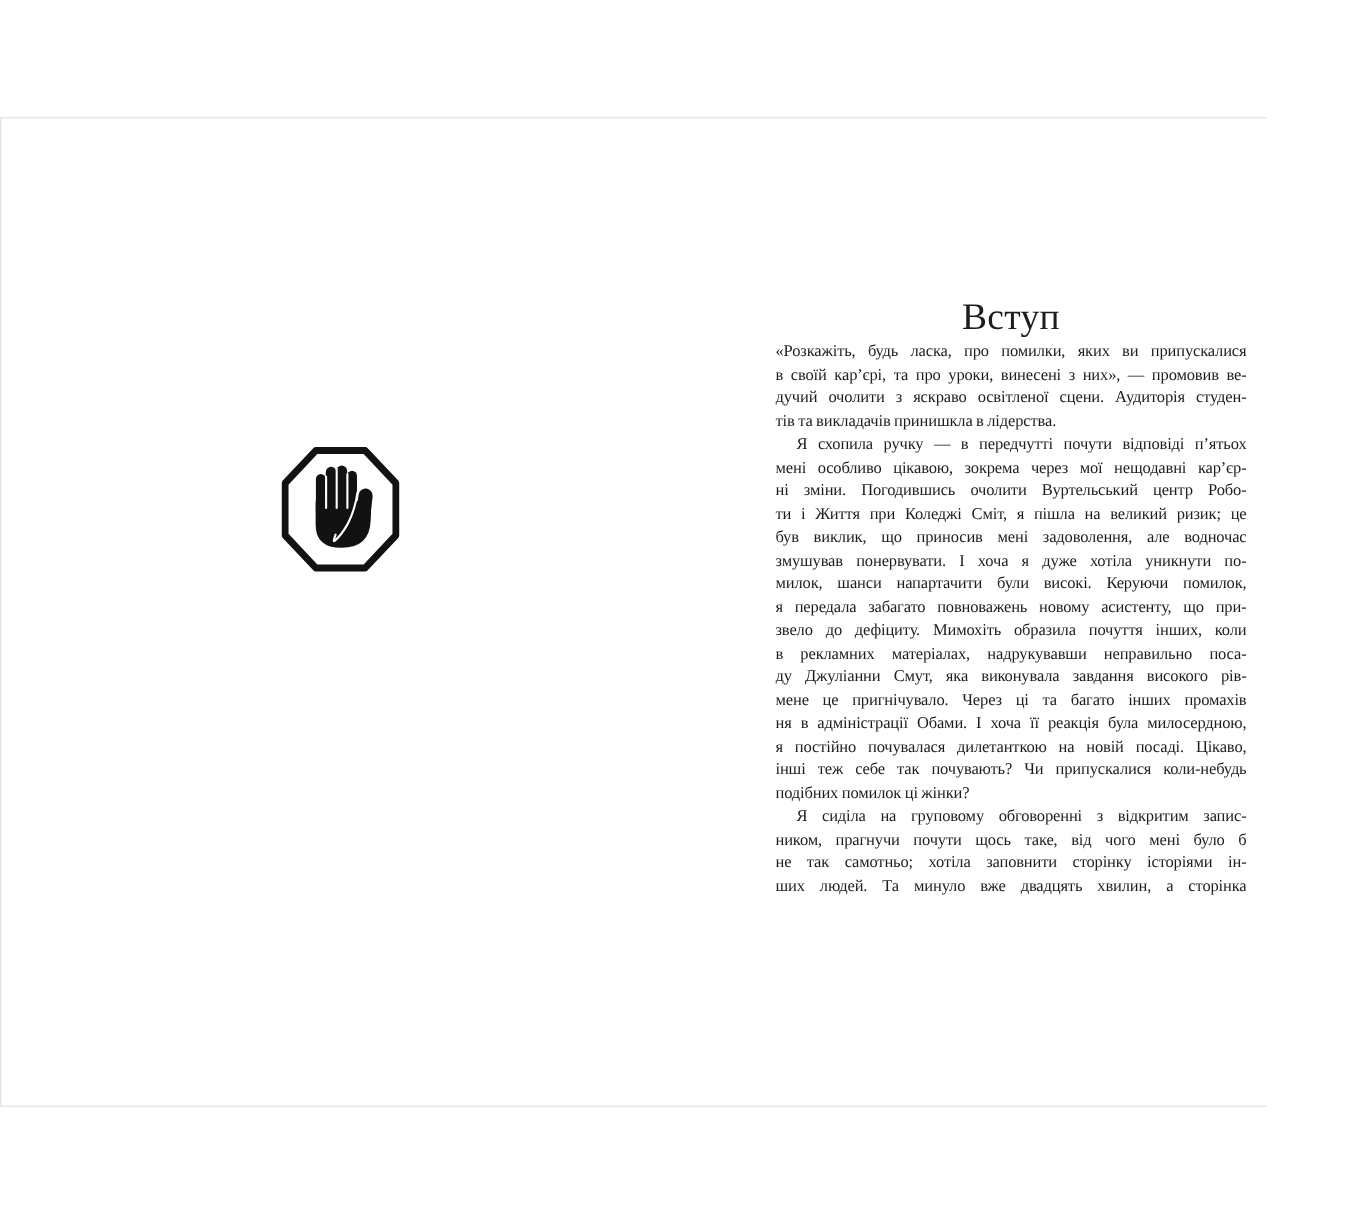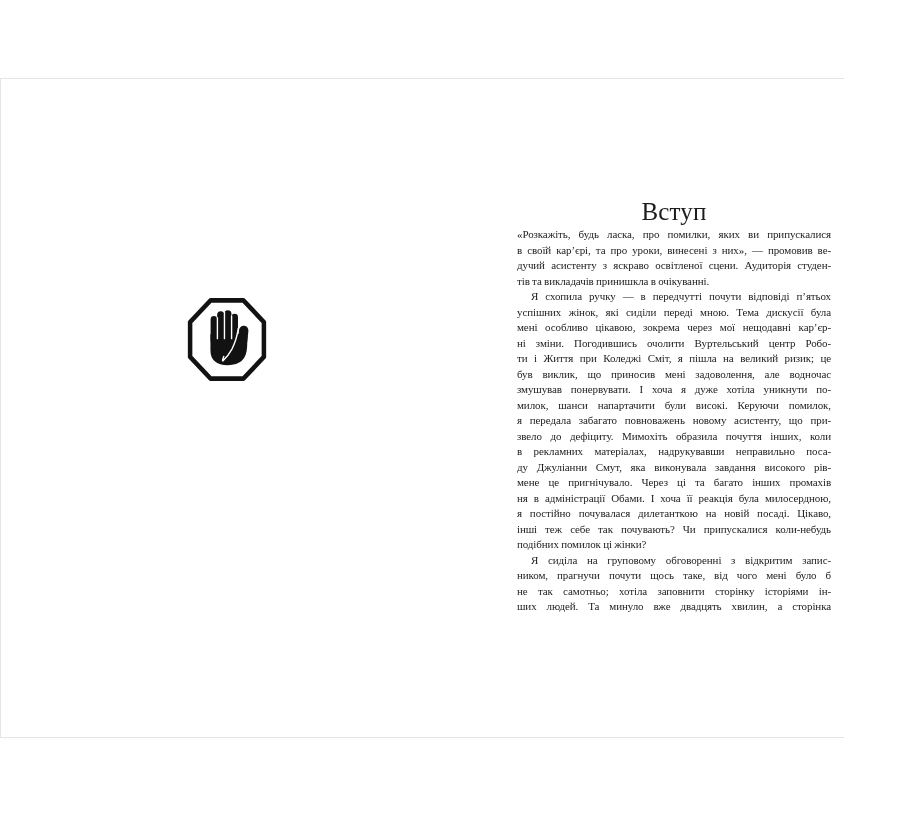--- a/index.html
+++ b/index.html
@@ -65,24 +65,23 @@
         </g>
       </svg>
     </div>
 
     <div class="page right">
       <div class="text-col">
         <div class="chapter-title">Вступ</div>
         <div class="body-text">
             <div class="line">«Розкажіть, будь ласка, про помилки, яких ви припускалися</div>
             <div class="line">в своїй кар’єрі, та про уроки, винесені з них», — промовив ве-</div>
-            <div class="line">дучий асистенту з яскраво освітленої сцени. Аудиторія студен-</div>
-            <div class="line endline">тів та викладачів принишкла в очікуванні.</div>
+            <div class="line">дучий очолити з яскраво освітленої сцени. Аудиторія студен-</div>
+            <div class="line endline">тів та викладачів принишкла в лідерства.</div>
             <div class="line indent">Я схопила ручку — в передчутті почути відповіді п’ятьох</div>
-            <div class="line">успішних жінок, які сиділи переді мною. Тема дискусії була</div>
             <div class="line">мені особливо цікавою, зокрема через мої нещодавні кар’єр-</div>
             <div class="line">ні зміни. Погодившись очолити Вуртельський центр Робо-</div>
             <div class="line">ти і Життя при Коледжі Сміт, я пішла на великий ризик; це</div>
             <div class="line">був виклик, що приносив мені задоволення, але водночас</div>
             <div class="line">змушував понервувати. І хоча я дуже хотіла уникнути по-</div>
             <div class="line">милок, шанси напартачити були високі. Керуючи помилок,</div>
             <div class="line">я передала забагато повноважень новому асистенту, що при-</div>
             <div class="line">звело до дефіциту. Мимохіть образила почуття інших, коли</div>
             <div class="line">в рекламних матеріалах, надрукувавши неправильно поса-</div>
             <div class="line">ду Джуліанни Смут, яка виконувала завдання високого рів-</div>

